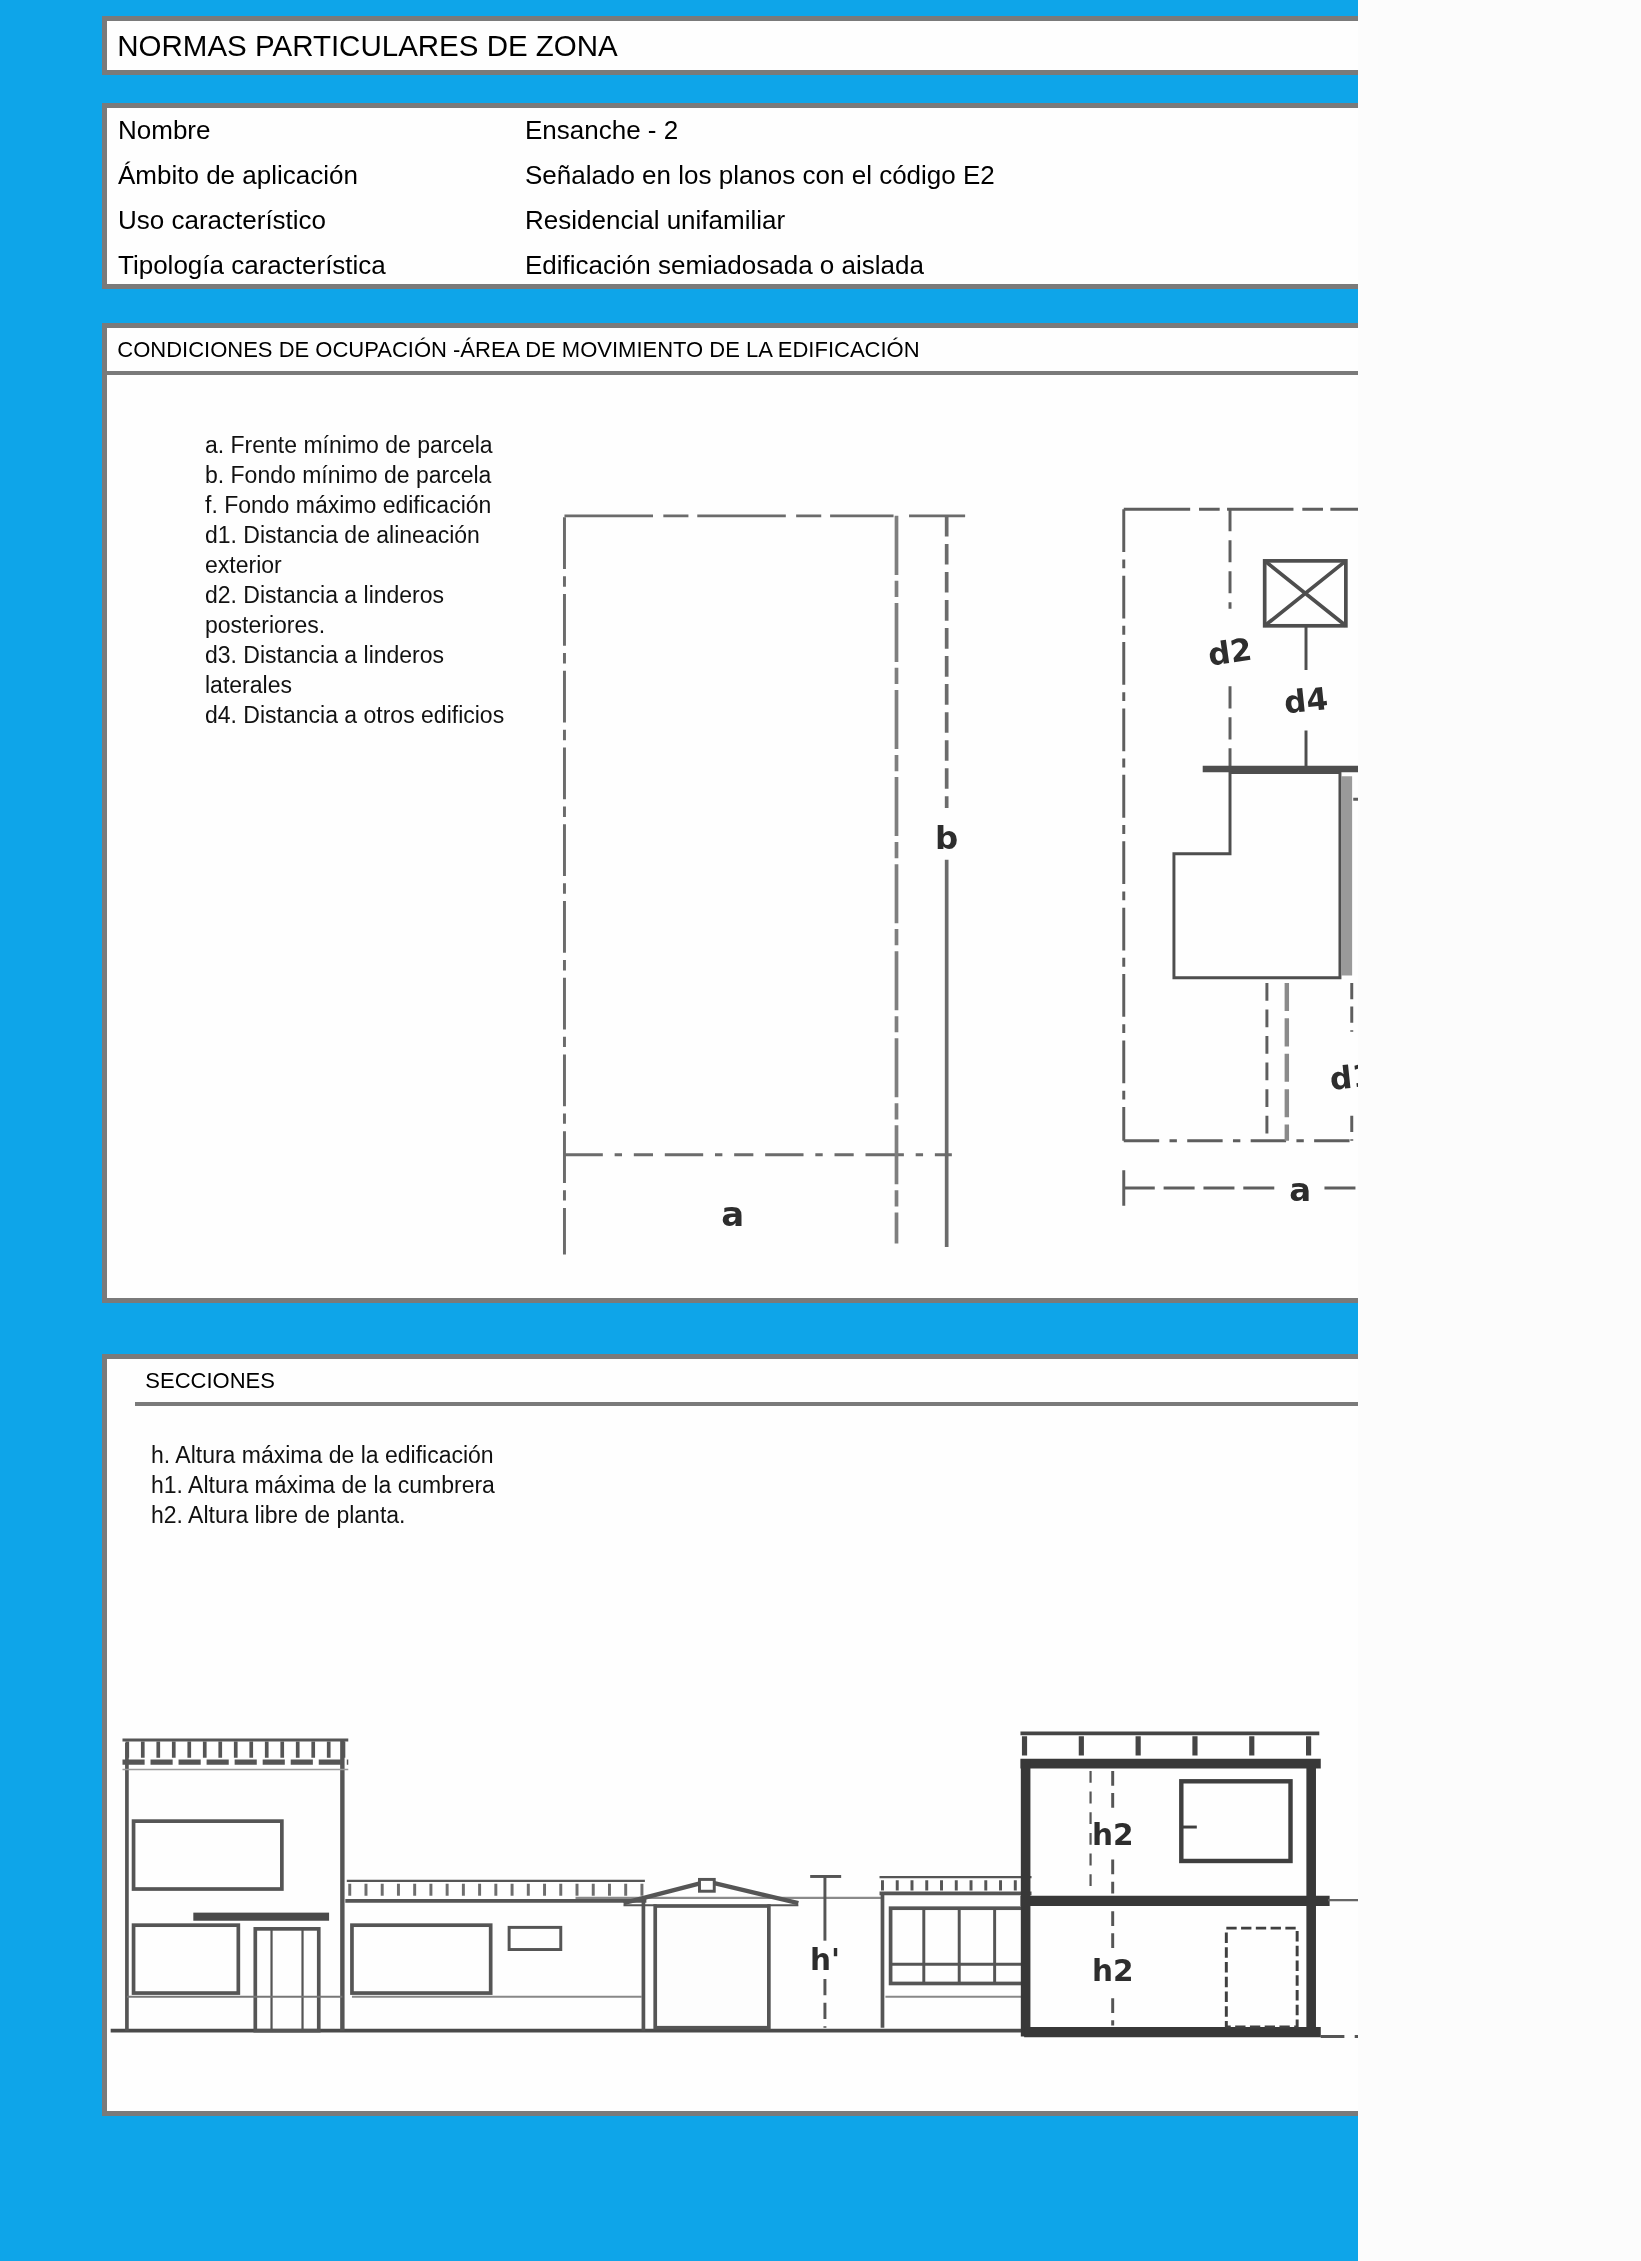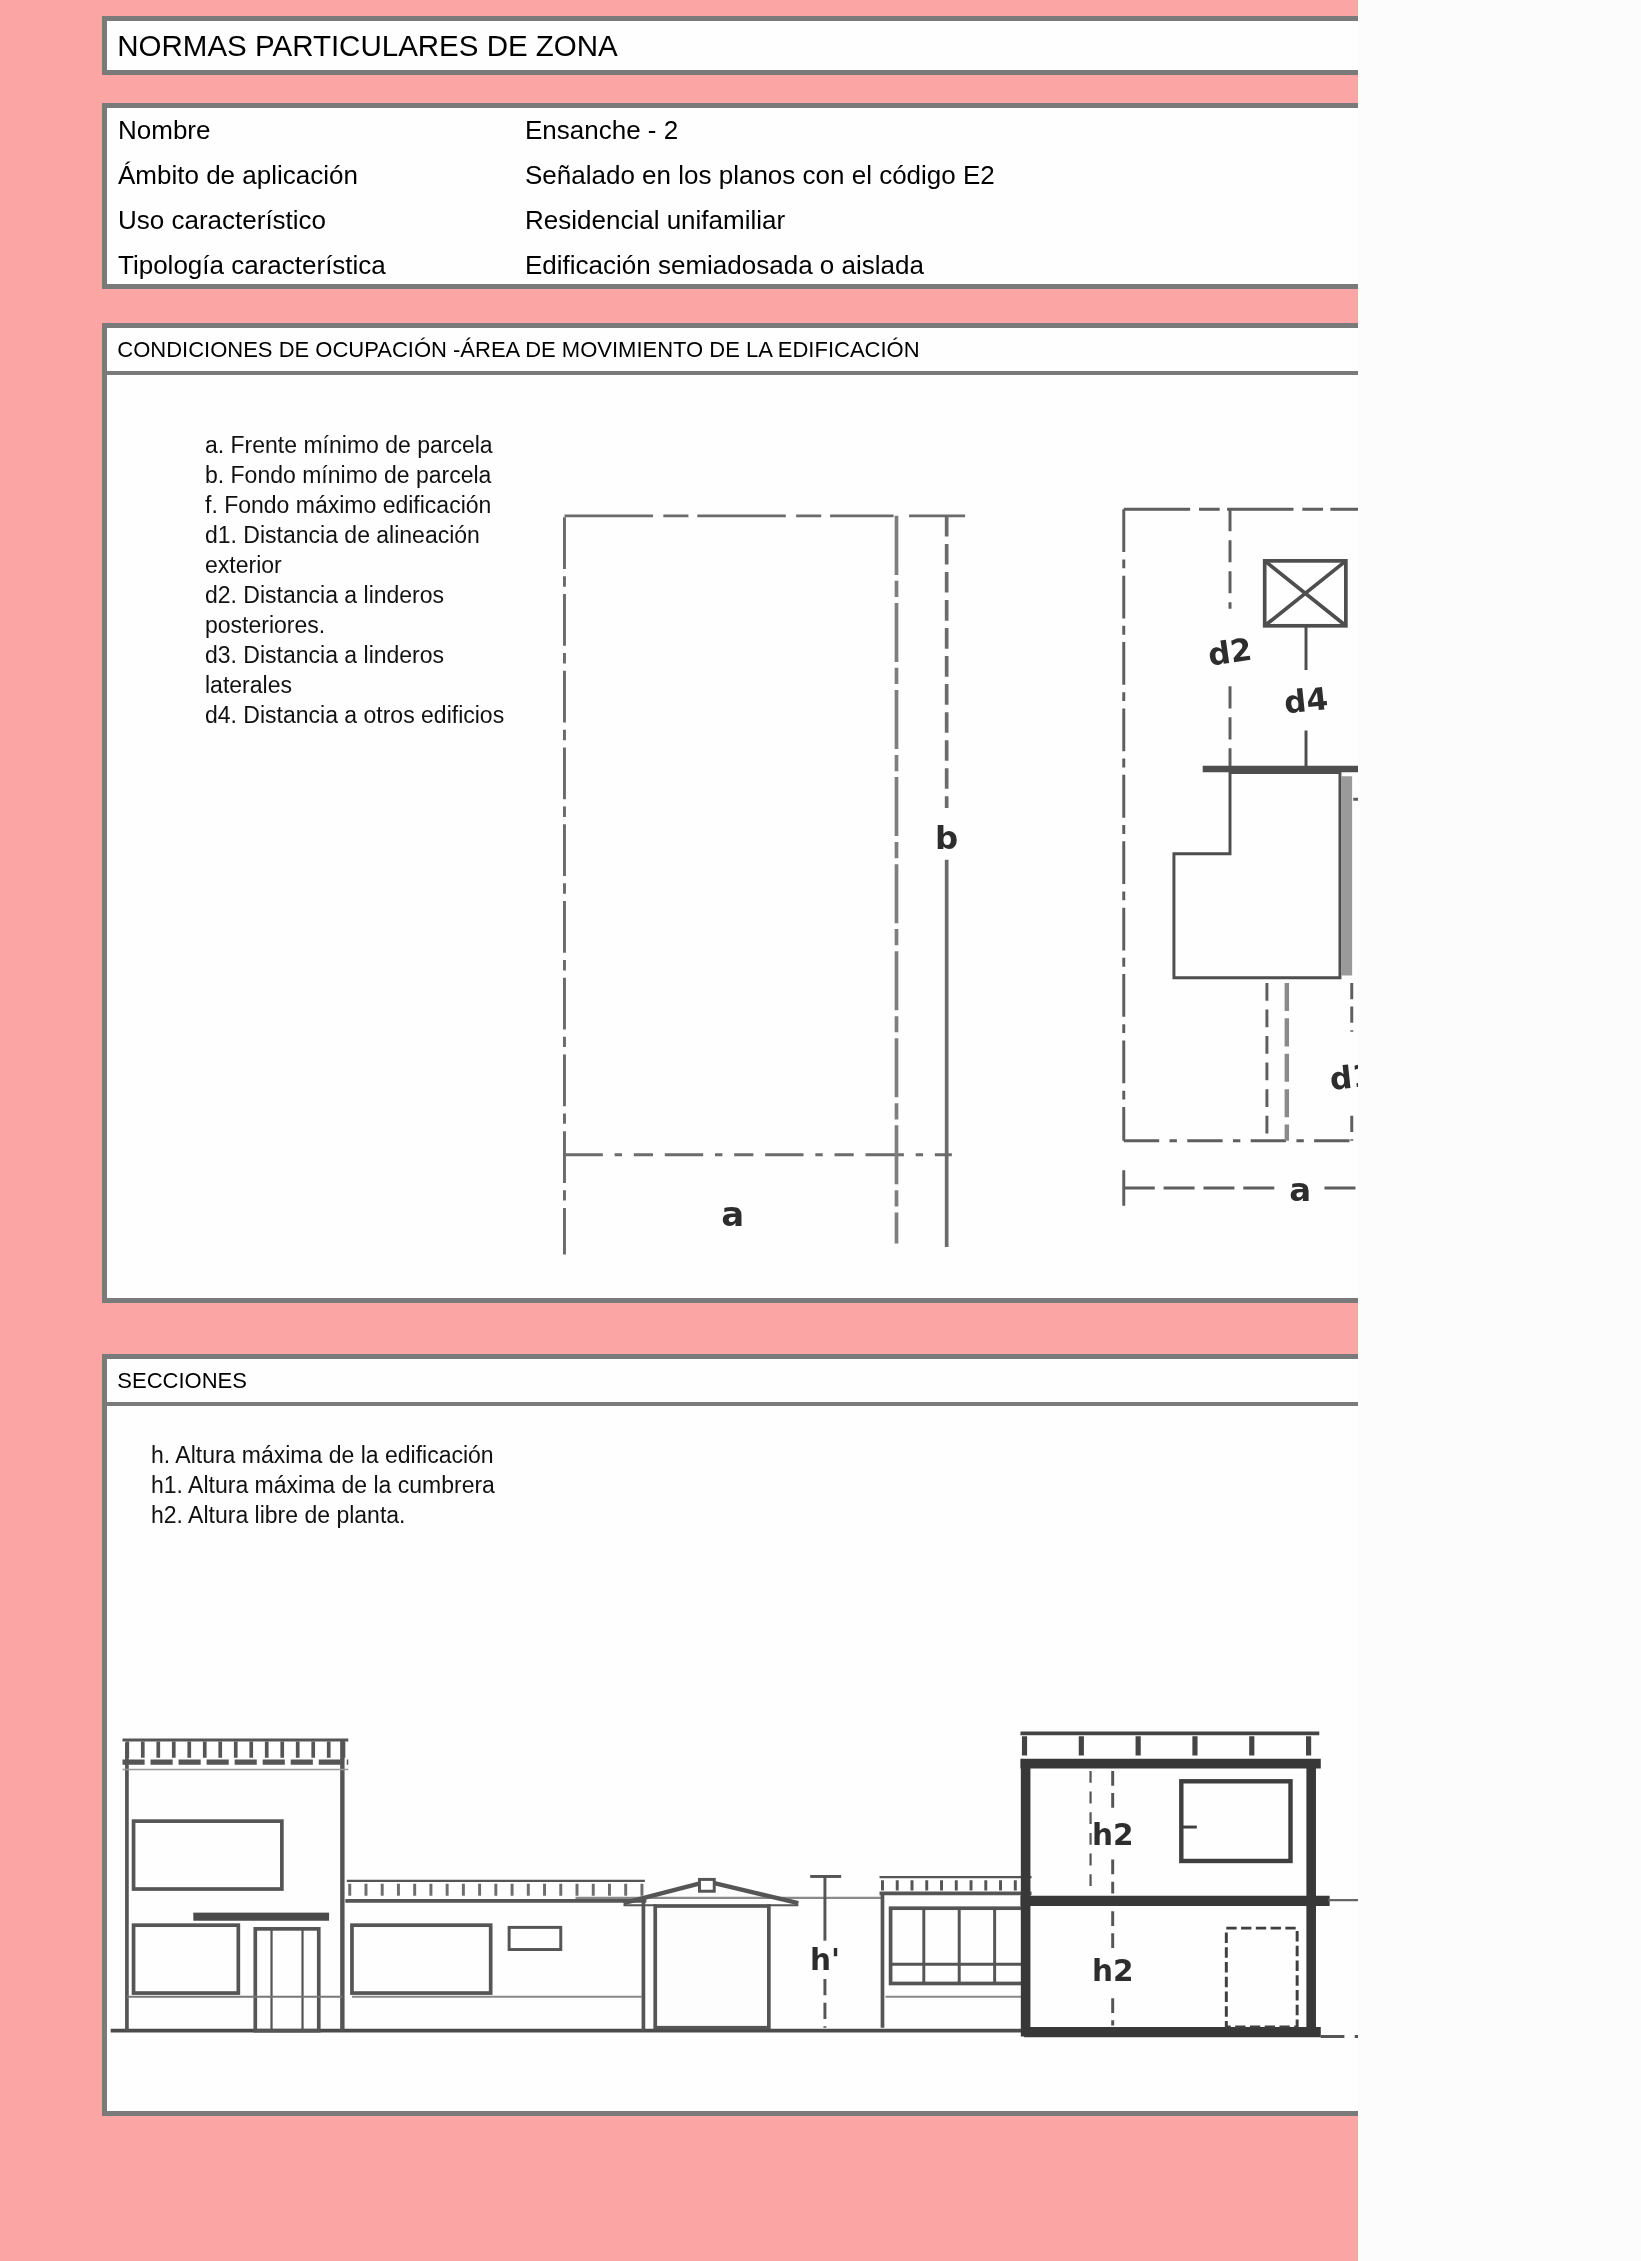--- a/index.html
+++ b/index.html
@@ -1,30 +1,30 @@
 <!DOCTYPE html>
 <html style="font-size:11.8px"><head>
 <meta charset="utf-8">
 <style>
   html,body{margin:0;padding:0;background:#fcfcfc;}
-  .page{position:relative;width:1358px;height:2261px;background:#fca5a5;
+  .page{position:relative;width:1358px;height:2261px;background:#0ea5e9;
         font-family:"Liberation Sans",sans-serif;color:#000;overflow:hidden;}
   .box{position:absolute;left:102px;width:1429px;background:#fefefe;
        border:5.2px solid #7a7a7a;}
   .box-header{height:43px;line-height:43px;border-bottom:4.4px solid #7a7a7a;
        font-size:22px;padding-left:10.3px;white-space:nowrap;}
   .titlebar{top:16px;height:49px;}
   .titlebar .t{position:absolute;left:10.3px;top:0;line-height:49px;font-size:29.5px;white-space:nowrap;}
   .titlebar .code{position:absolute;left:1255px;top:0;line-height:49px;font-size:29.5px;}
   .infobox{top:103px;height:176px;}
   .inforow{position:relative;height:45px;line-height:45px;font-size:26px;}
   .inforow .lbl{position:absolute;left:11px;white-space:nowrap;}
   .inforow .val{position:absolute;left:418px;white-space:nowrap;}
   .occbox{top:323px;height:970px;}
-  .secbox{top:1354px;height:752px;}
+  .secbox{top:1354px;height:752px;padding-left:28px;}
   .legend{position:absolute;font-size:23px;line-height:30px;color:#111;}
   .legend div{white-space:nowrap;}
   .occlegend{left:98px;top:102px;}
   .seclegend{left:44px;top:81px;}
   svg.overlay{position:absolute;left:0;top:0;pointer-events:none;}
   text{font-family:"DejaVu Sans",sans-serif;font-weight:bold;fill:#2d2d2d;text-anchor:middle;}
 </style>
 </head>
 <body>
 

